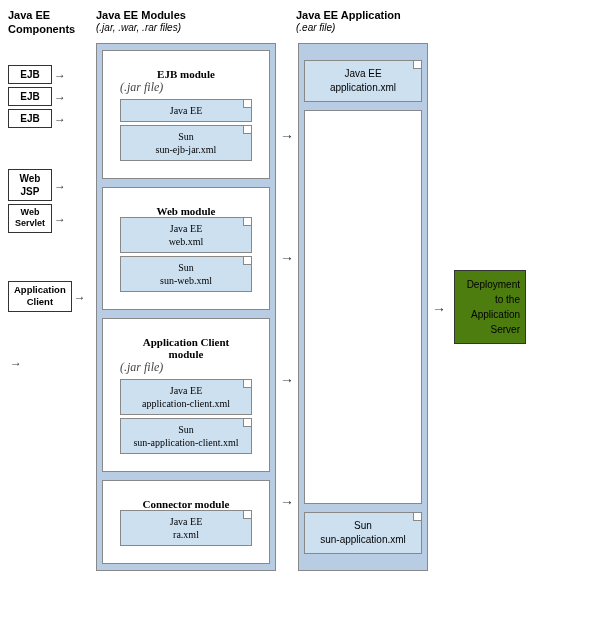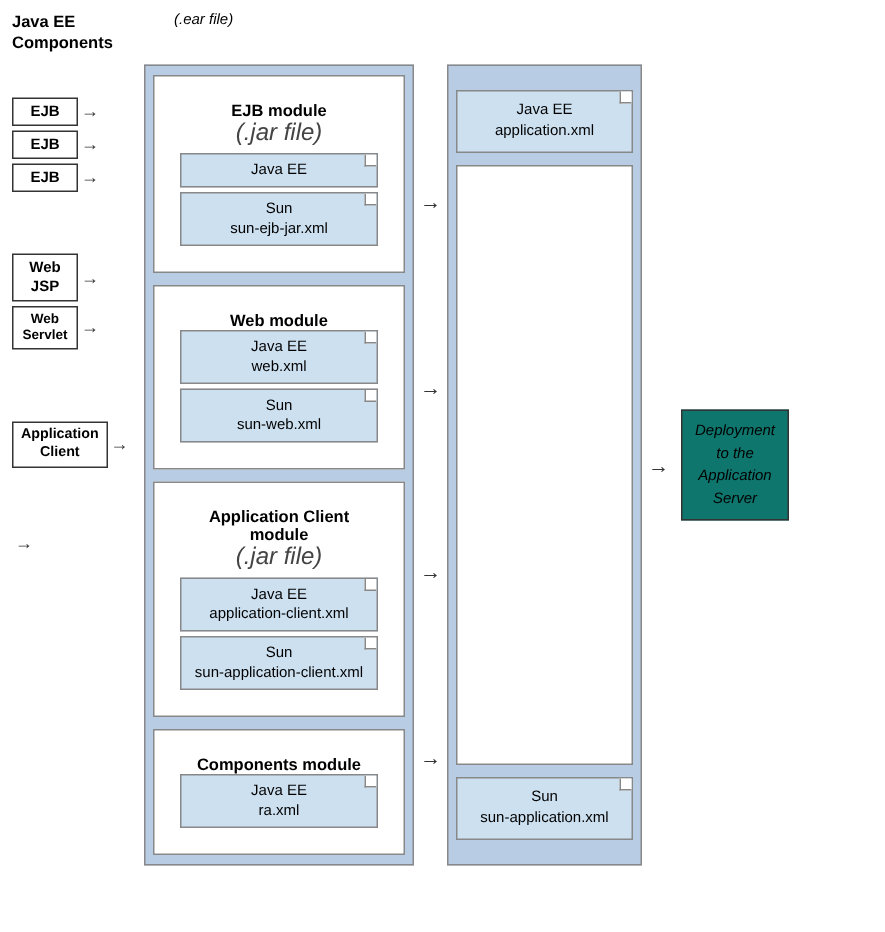--- a/index.html
+++ b/index.html
@@ -54,33 +54,33 @@
       padding: 6px 5px;
       display: flex;
       flex-direction: column;
       gap: 8px;
     }
 
     .module-card {
       background: #fff;
       border: 1.5px solid #888;
       padding: 17px;
+      font-family: Liberation Serif, serif;
     }
 
     .module-card-title {
       font-weight: bold;
       font-size: 11px;
       text-align: center;
     }
 
     .module-card-sub {
-      font-size: 16px;
+      font-size: 12px;
       font-style: italic;
       color: #444;
-      text-align: center;
       margin-bottom: 4px;
     }
 
     .file-doc {
       border: 1.5px solid #888;
       background: #cde0f0;
       padding: 4px 6px;
       font-size: 10px;
       text-align: center;
       position: relative;
@@ -140,27 +140,26 @@
     .deploy-col {
       width: 80px;
       flex-shrink: 0;
       display: flex;
       align-items: center;
       justify-content: center;
     }
 
     .deploy-server-box {
       border: 1.5px solid #333;
-      background: #0f766e;
+      background: #4d7c0f;
       padding: 6px 5px;
       font-size: 10px;
-      text-align: center;
+      text-align: right;
       width: 72px;
       line-height: 1.4;
-      font-style: italic;
     }
 
     
     .page {
       width: 538px;
       min-height: 621px;
       background: #fff;
       padding: 8px;
       position: relative;
     }
@@ -189,22 +188,27 @@
 </head>
 <body>
 
 <div class="page">
 
   <div class="headers-row" style="margin-left:0; margin-bottom:6px;">
     <div style="width:88px;">
       <div class="hdr" style="white-space:pre-line; font-size:11px;">Java EE
 Components</div>
     </div>
+    <div style="width:180px;">
+      <div class="hdr" style="font-size:11px;">Java EE Modules</div>
+      <div class="hdr-sub">(.jar, .war, .rar files)</div>
+    </div>
     <div style="width:20px;"></div>
     <div style="width:130px;">
+      <div class="hdr">Java EE Application</div>
       <div class="hdr-sub">(.ear file)</div>
     </div>
   </div>
 
   <div style="display:flex; flex-direction:row; align-items:stretch;">
 
     <div class="section-components">
 
       <div style="margin-bottom:10px; padding-top:22px;">
         <div class="comp-row">
@@ -286,21 +290,21 @@
           <div>application-client.xml</div>
         </div>
         <div class="file-doc">
           <div class="dog-ear"></div>
           <div>Sun</div>
           <div>sun-application-client.xml</div>
         </div>
       </div>
 
       <div class="module-card">
-        <div class="module-card-title">Components module</div>
+        <div class="module-card-title">Connector module</div>
         <div class="file-doc">
           <div class="dog-ear"></div>
           <div>Java EE</div>
           <div>ra.xml</div>
         </div>
       </div>
 
     </div>
 
     <div style="width:22px; display:flex; flex-direction:column; align-items:center; justify-content:space-around; padding: 30px 0 10px 0;">

